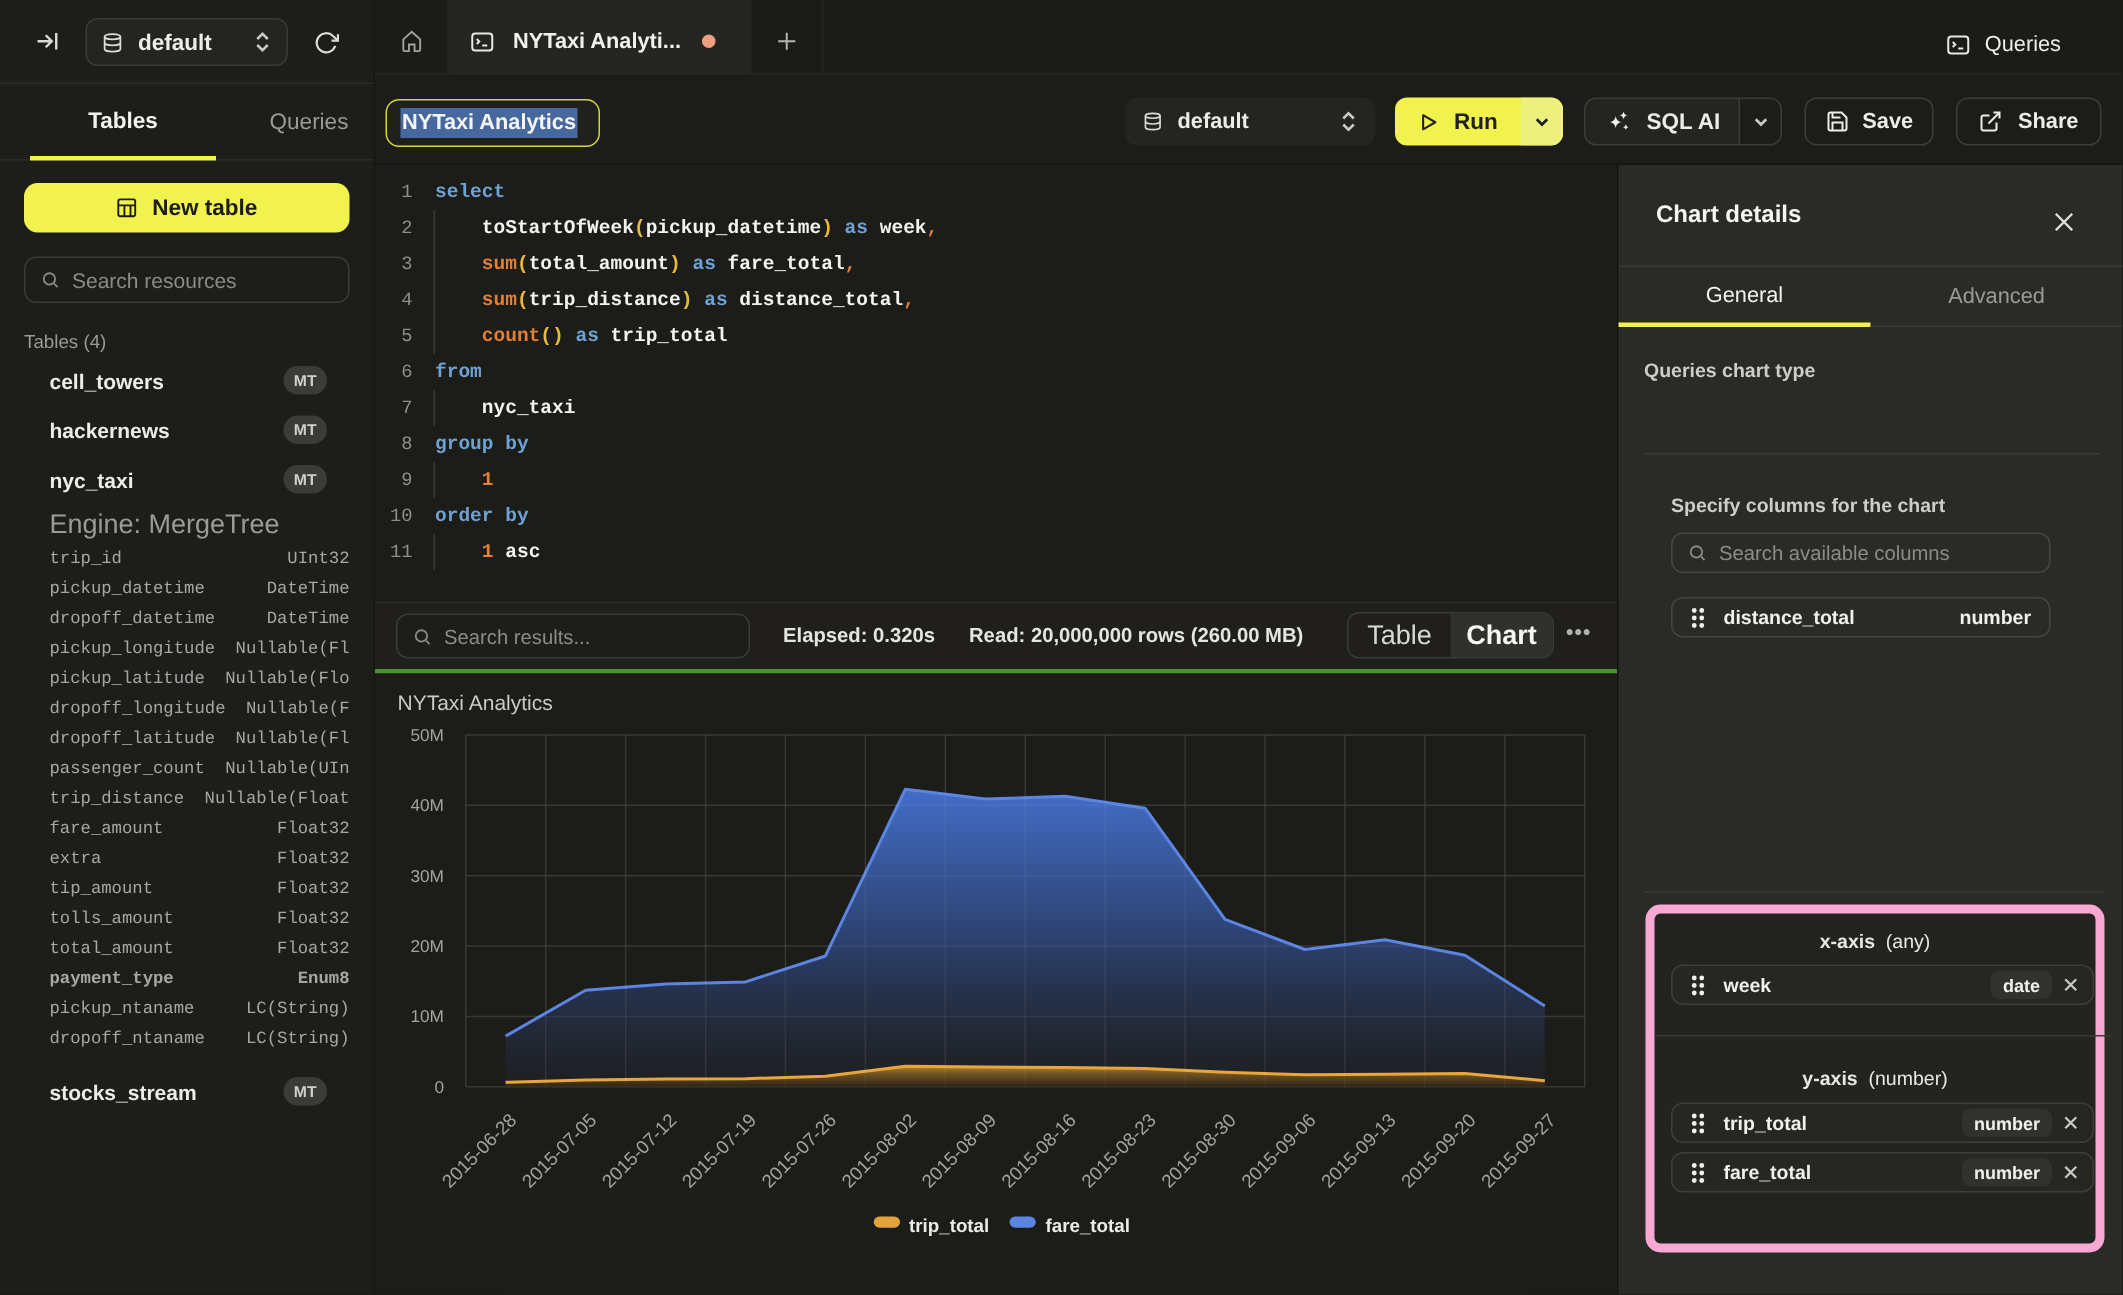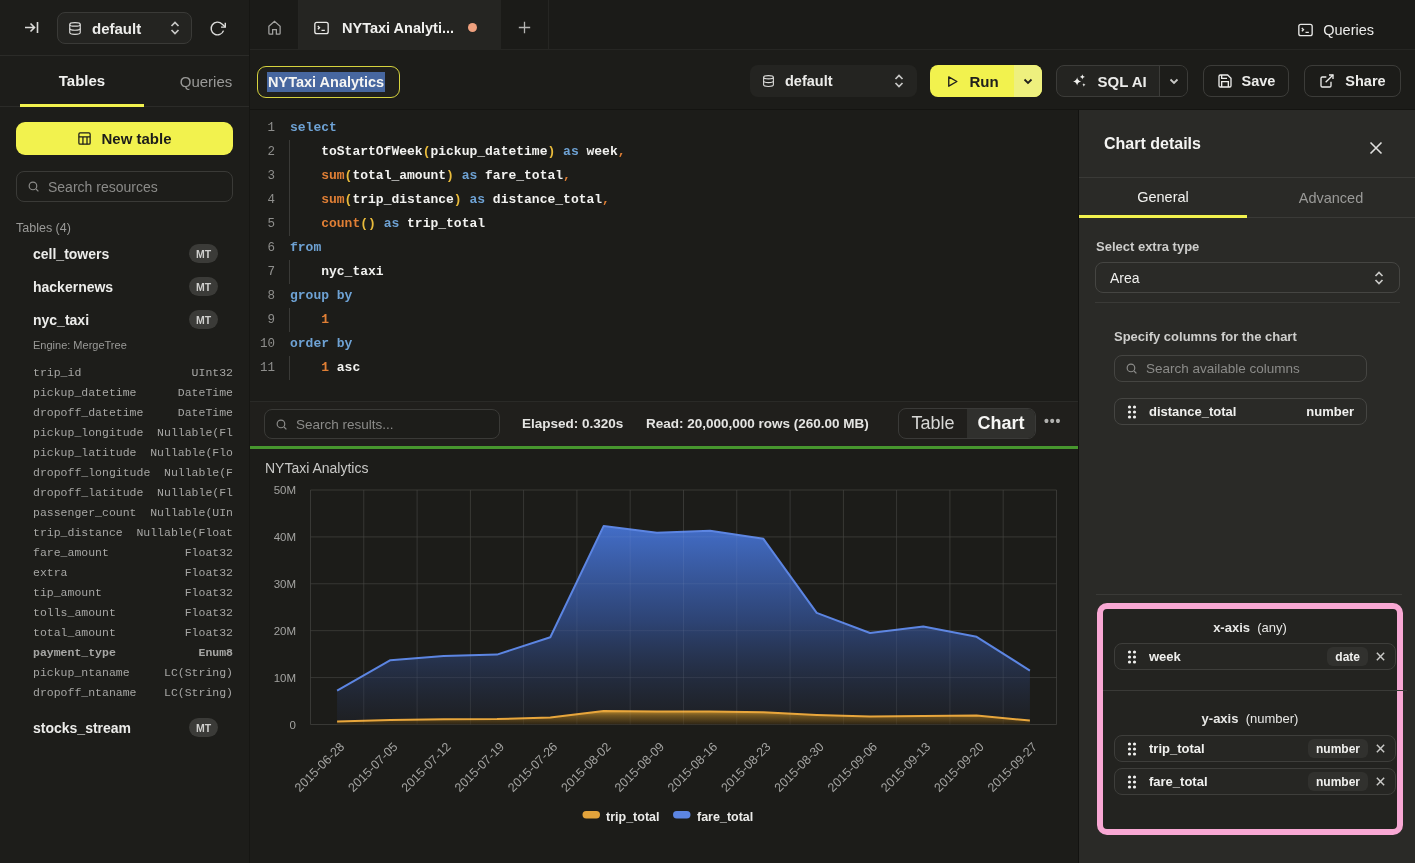--- a/index.html
+++ b/index.html
@@ -21,21 +21,21 @@
 #tab-tables { left:0; color:#f2f2f0; font-weight:bold; border-bottom:3px solid #f2f24e; }
 #tab-queries { left:124px; color:#9a9a98; }
 #btn-newtable { left:16px; top:122px; width:217px; height:33px; background:#f2f24e; border-radius:9px; display:flex; align-items:center; justify-content:center; color:#1c1c1a; font-size:15px; font-weight:bold; }
 #btn-newtable svg { margin-right:9px; }
 #sb-search { left:16px; top:171px; width:217px; height:31px; border:1px solid #3a3a37; border-radius:8px; display:flex; align-items:center; padding:0 10px; color:#8b8b89; font-size:14px; }
 #sb-search svg { margin-right:8px; }
 #sb-tablescount { left:16px; top:221px; font-size:12.5px; color:#9a9a98; }
 .trow { position:absolute; left:16px; width:217px; height:24px; }
 .trow .nm { position:absolute; left:17px; top:2px; font-size:14px; font-weight:bold; color:#eCeCea; }
 .trow .mt { position:absolute; right:15px; top:0px; width:29px; height:19px; background:#3b3b38; border-radius:10px; color:#cfcfcd; font-size:10.5px; font-weight:bold; display:flex; align-items:center; justify-content:center; }
-#engine { left:33px; top:339px; font-size:11px; color:#9a9a98; }
+#engine { left:33px; top:339px; font-size:18px; color:#9a9a98; }
 .col { position:absolute; left:33px; width:200px; font-family:"Liberation Mono",monospace; font-size:11.5px; color:#a6a6a4; white-space:nowrap; }
 .col .t { position:absolute; right:0; top:0; background:#1d1d1a; padding-left:4px; }
 
 #topbar { left:250px; top:0; width:1165px; height:50px; background:#1b1b18; border-bottom:1px solid #262623; }
 #home { left:0px; top:0; width:49px; height:50px; padding-top:5px; display:flex; align-items:center; justify-content:center; border-right:1px solid #262623; color:#a2a2a0; }
 #qtab { left:49px; top:0; width:202px; height:50px; background:#252522; display:flex; align-items:center; padding:5px 14px 0 14px; }
 #qtab .txt { color:#f0f0ee; font-size:14.5px; font-weight:bold; margin-left:12px; }
 #qtab .dot { width:9px; height:9px; border-radius:50%; background:#efa07e; margin-left:14px; }
 #plus { left:251px; top:0; width:48px; height:50px; padding-top:5px; display:flex; align-items:center; justify-content:center; color:#b5b5b3; border-right:1px solid #262623;}
 #queries-btn { right:41px; top:5px; height:50px; display:flex; align-items:center; color:#ececea; font-size:14.5px; }
@@ -401,24 +401,21 @@
       </svg>
     </div>
 
   <div id="rpanel" class="abs">
     <div id="rp-title" class="abs">Chart details</div>
     <div id="rp-head-border" class="abs"></div>
     <div id="rp-tabs" class="abs">
       <div id="rpt-general" class="rptab">General</div>
       <div id="rpt-advanced" class="rptab">Advanced</div>
     </div>
-    <div id="rp-ctlabel" class="abs">Select extra type</div>
-    <div id="rp-select" class="abs">Area<svg class="chev" width="12" height="14" viewBox="0 0 12 14" fill="none" stroke="#c9c9c7" stroke-width="1.7">
-          <path d="M2.5 5l3.5-3.5L9.5 5M2.5 9l3.5 3.5L9.5 9"></path>
-        </svg></div>
+    <div id="rp-ctlabel" class="abs">Queries chart type</div>
     <div id="rp-div1" class="abs"></div>
     <div id="rp-speclabel" class="abs">Specify columns for the chart</div>
     <div id="rp-colsearch" class="abs"><svg width="13" height="13" viewBox="0 0 24 24" fill="none" stroke="#8b8b89" stroke-width="2.2">
           <circle cx="11" cy="11" r="7"></circle>
           <path d="M21 21l-4.3-4.3"></path>
         </svg>Search available columns</div>
     <div id="rp-distrow" class="axrow">
       <svg class="dots" width="10" height="14" viewBox="0 0 10 14" fill="#f0f0ee">
           <circle cx="2.5" cy="2" r="1.6"></circle>
           <circle cx="7.5" cy="2" r="1.6"></circle>

